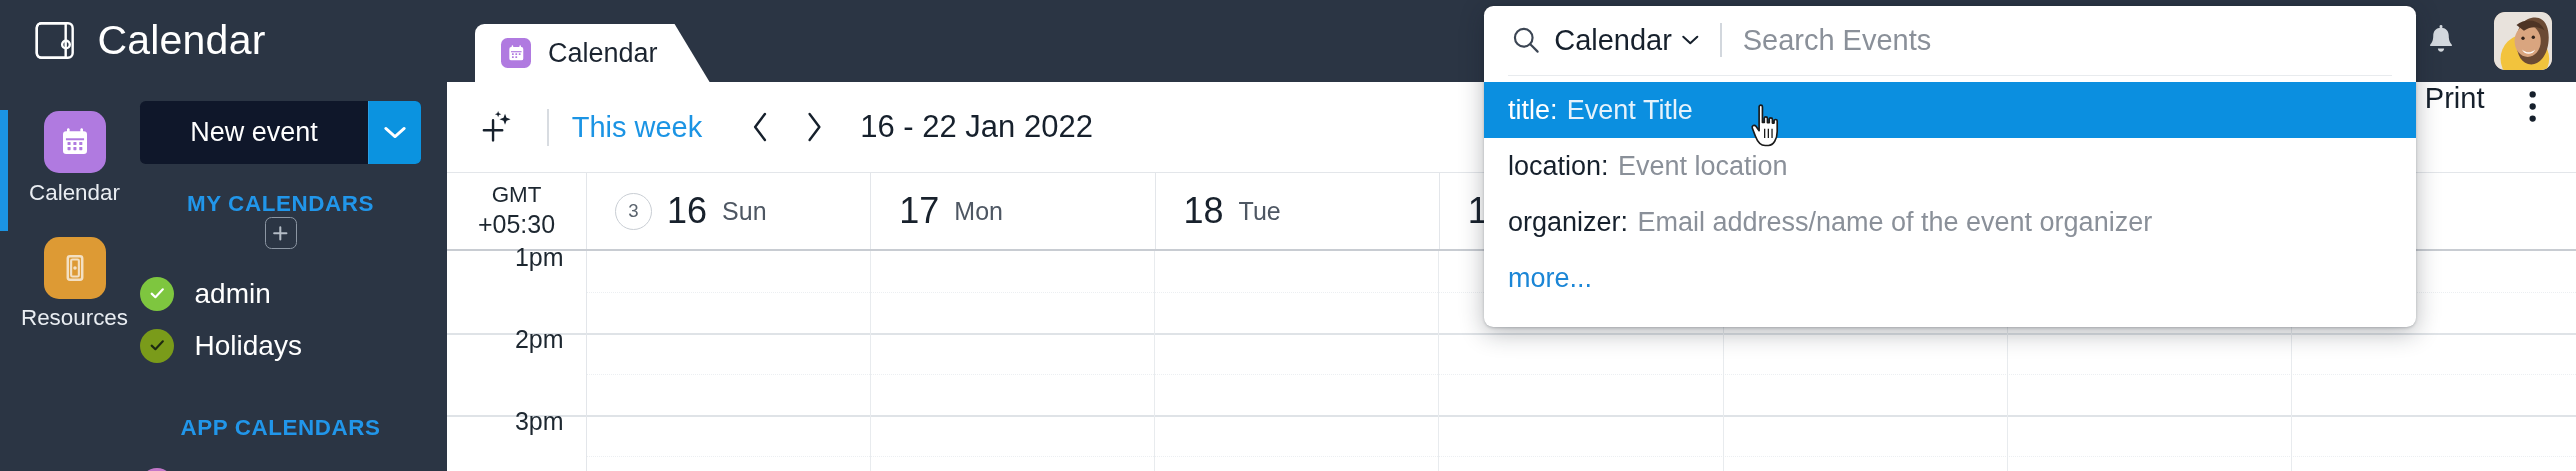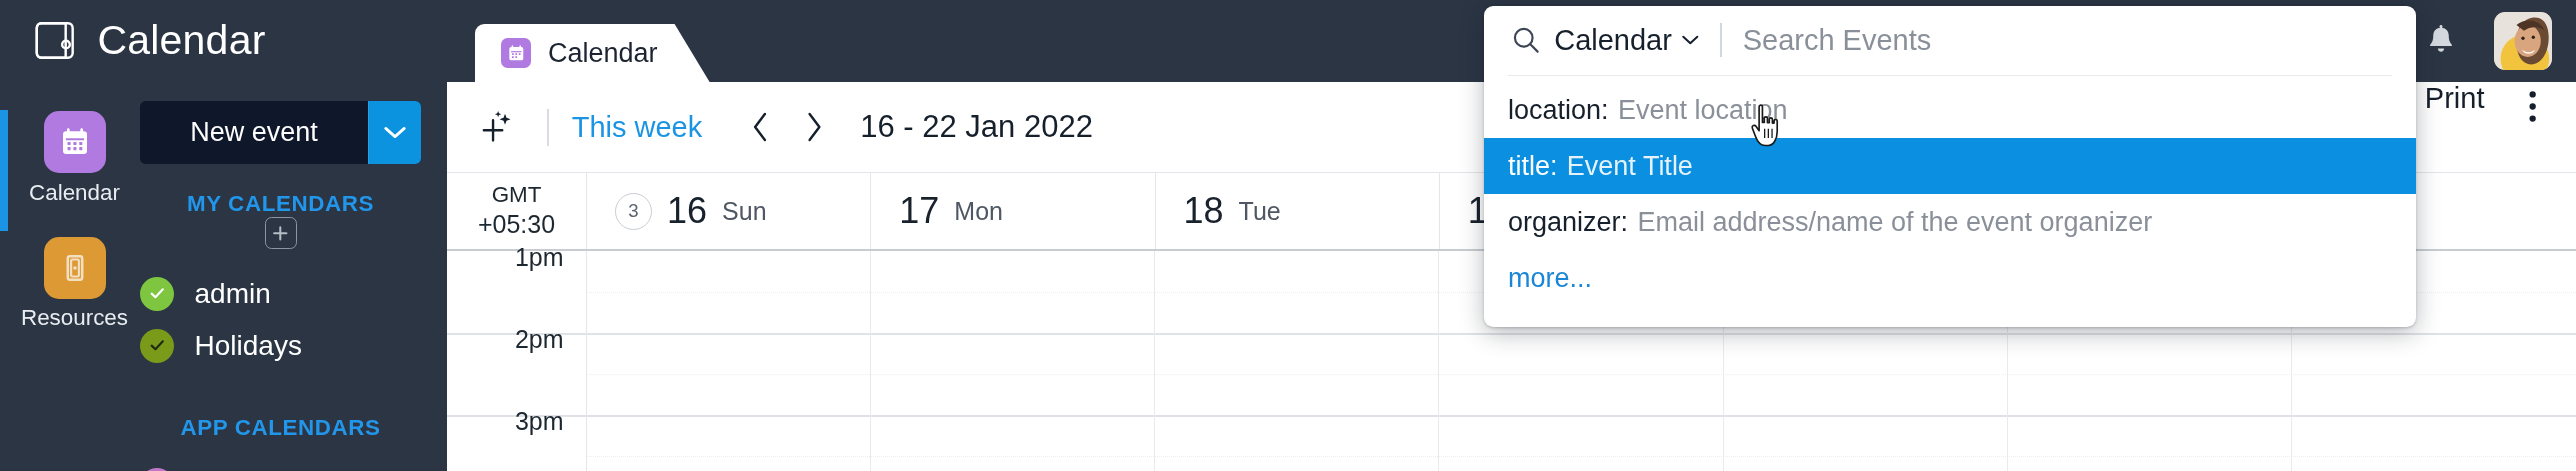--- a/index.html
+++ b/index.html
@@ -704,27 +704,27 @@
           </svg>
         </span>
       </span>
       <span class="search-sep"></span>
       <input class="search-input" type="text" placeholder="Search Events" style="">
     </div>
 
     <div class="suggest-rule"></div>
 
     <div class="suggest-list">
+      <div class="suggest-item active">
+        <span class="suggest-key">title:</span>
+        <span class="suggest-val">Event Title</span>
+      </div>
       <div class="suggest-item">
         <span class="suggest-key">location:</span>
         <span class="suggest-val">Event location</span>
-      </div>
-      <div class="suggest-item active">
-        <span class="suggest-key">title:</span>
-        <span class="suggest-val">Event Title</span>
       </div>
       <div class="suggest-item">
         <span class="suggest-key">organizer:</span>
         <span class="suggest-val">Email address/name of the event organizer</span>
       </div>
       <div class="suggest-more">more...</div>
     </div>
   </div>
 
   <span class="cursor-ptr">

